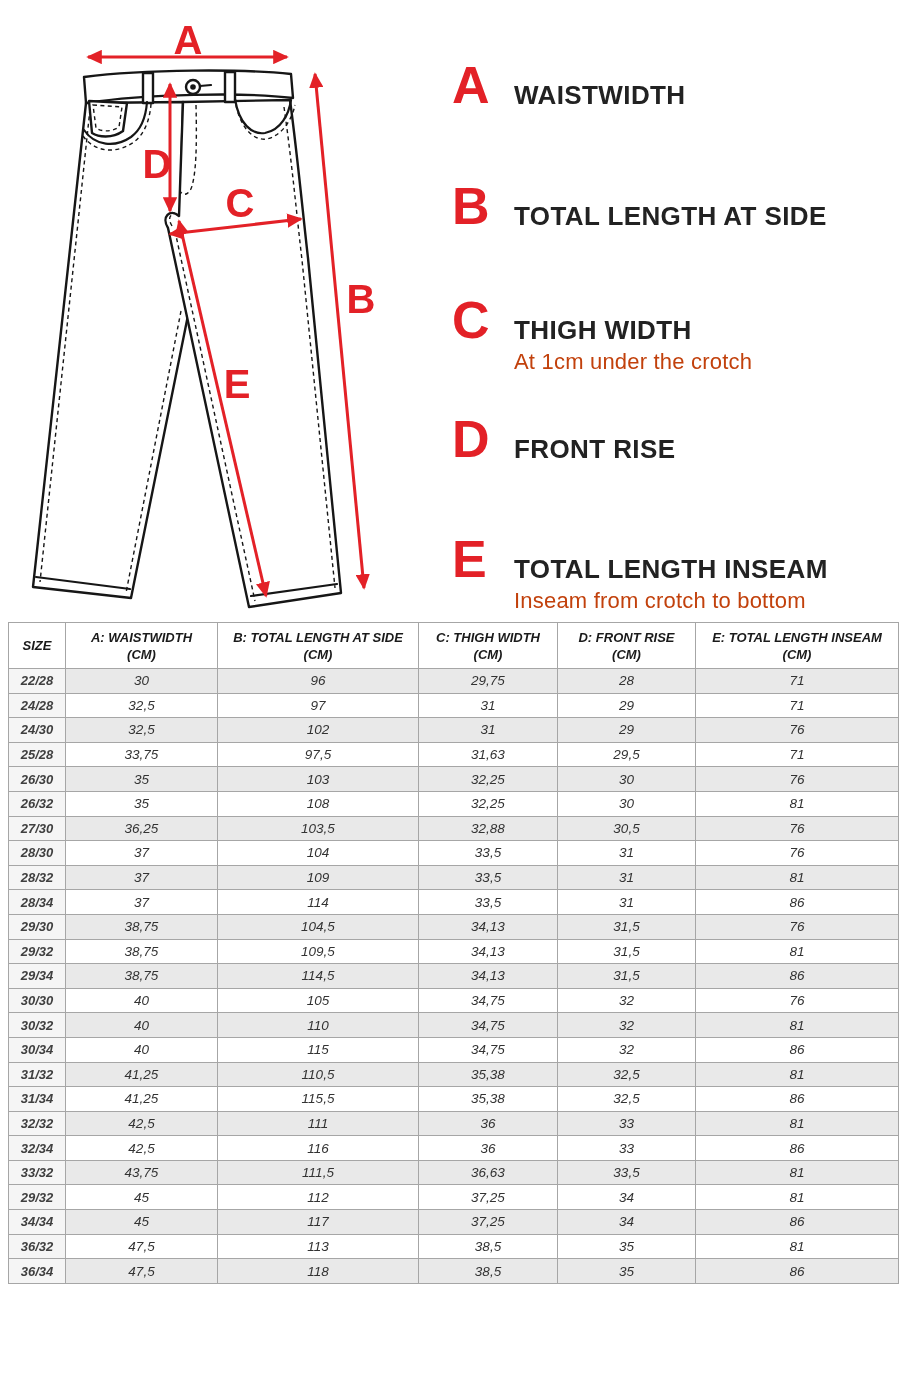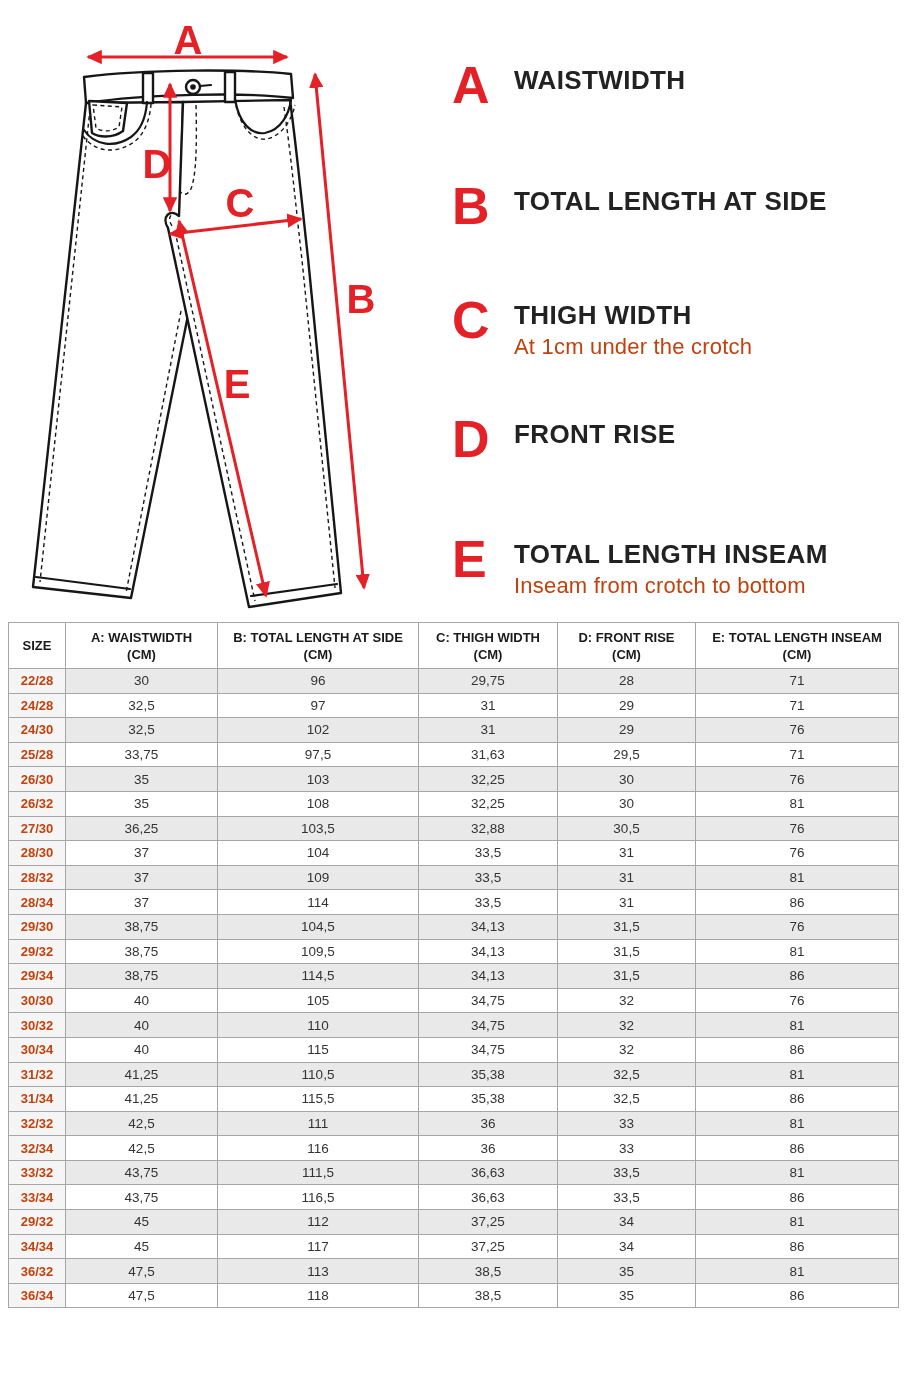--- a/index.html
+++ b/index.html
@@ -24,38 +24,38 @@
   .btn-dot{fill:var(--line-black);}
   .arrow{fill:none;stroke:var(--accent-red);stroke-width:3;}
   .ahead{fill:var(--accent-red);}
   .red-label{fill:var(--accent-red);font-family:"Liberation Sans",sans-serif;
     font-weight:bold;font-size:40px;text-anchor:middle;}
 
   
   .legend-row{position:absolute;left:452px;display:flex;align-items:flex-start;width:450px;}
   .legend-letter{width:62px;flex:0 0 62px;color:var(--accent-red);font-weight:bold;
     font-size:52px;line-height:46px;letter-spacing:0;}
-  .legend-text{padding-top:3px;}
+  .legend-text{padding-top:3px;margin-top:15px;}
   .legend-title{color:#222;font-weight:bold;font-size:26px;line-height:30px;letter-spacing:0.4px;}
   .legend-sub{color:#c2410c;font-size:22px;line-height:28px;margin-top:3px;letter-spacing:0.2px;}
   .legend-sub:empty{display:none;}
 
   
   .size-table{position:absolute;left:8px;top:622px;width:890px;border-collapse:collapse;
-    table-layout:fixed;font-family:"Liberation Sans",sans-serif;}
+    table-layout:fixed;font-family:"Liberation Sans",sans-serif;font-style:italic;}
   .size-table col.c0{width:57px}.size-table col.c1{width:152px}.size-table col.c2{width:201px}
   .size-table col.c3{width:139px}.size-table col.c4{width:138px}.size-table col.c5{width:203px}
   .size-table th,.size-table td{border:1px solid var(--table-border);text-align:center;
     vertical-align:middle;}
   .size-table th{height:46px;font-size:13px;font-weight:bold;color:var(--header-text);
     line-height:17px;padding:4px 2px;background:#fff;}
   .size-table td{height:24.6px;font-size:13.5px;color:var(--cell-text);padding:0 4px;background:#fff;}
   .size-table tbody tr:nth-child(odd) td{background:var(--row-alt);}
   .size-table tbody tr td.size-cell{background:var(--size-col-bg);font-weight:bold;
-    color:#c2410c;font-size:13px;}
+    color:#404040;font-size:13px;}
 </style>
 </head>
 <body>
 
 <div class="stage">
 
   <svg class="diagram" viewBox="0 0 440 620">
     <defs>
       <marker id="ahE" orient="auto" markerWidth="5.4" markerHeight="4.8" refX="4.6" refY="2.4">
         <path class="ahead" d="M0,0 L5.2,2.4 L0,4.8 Z"></path>
@@ -345,28 +345,20 @@
         </tr>
         <tr>
           <td class="size-cell">33/32</td>
           <td class="val-cell">43,75</td>
           <td class="val-cell">111,5</td>
           <td class="val-cell">36,63</td>
           <td class="val-cell">33,5</td>
           <td class="val-cell">81</td>
         </tr>
         <tr>
-          <td class="size-cell">33/34</td>
-          <td class="val-cell">43,75</td>
-          <td class="val-cell">116,5</td>
-          <td class="val-cell">36,63</td>
-          <td class="val-cell">33,5</td>
-          <td class="val-cell">86</td>
-        </tr>
-        <tr>
           <td class="size-cell">29/32</td>
           <td class="val-cell">45</td>
           <td class="val-cell">112</td>
           <td class="val-cell">37,25</td>
           <td class="val-cell">34</td>
           <td class="val-cell">81</td>
         </tr>
         <tr>
           <td class="size-cell">34/34</td>
           <td class="val-cell">45</td>

